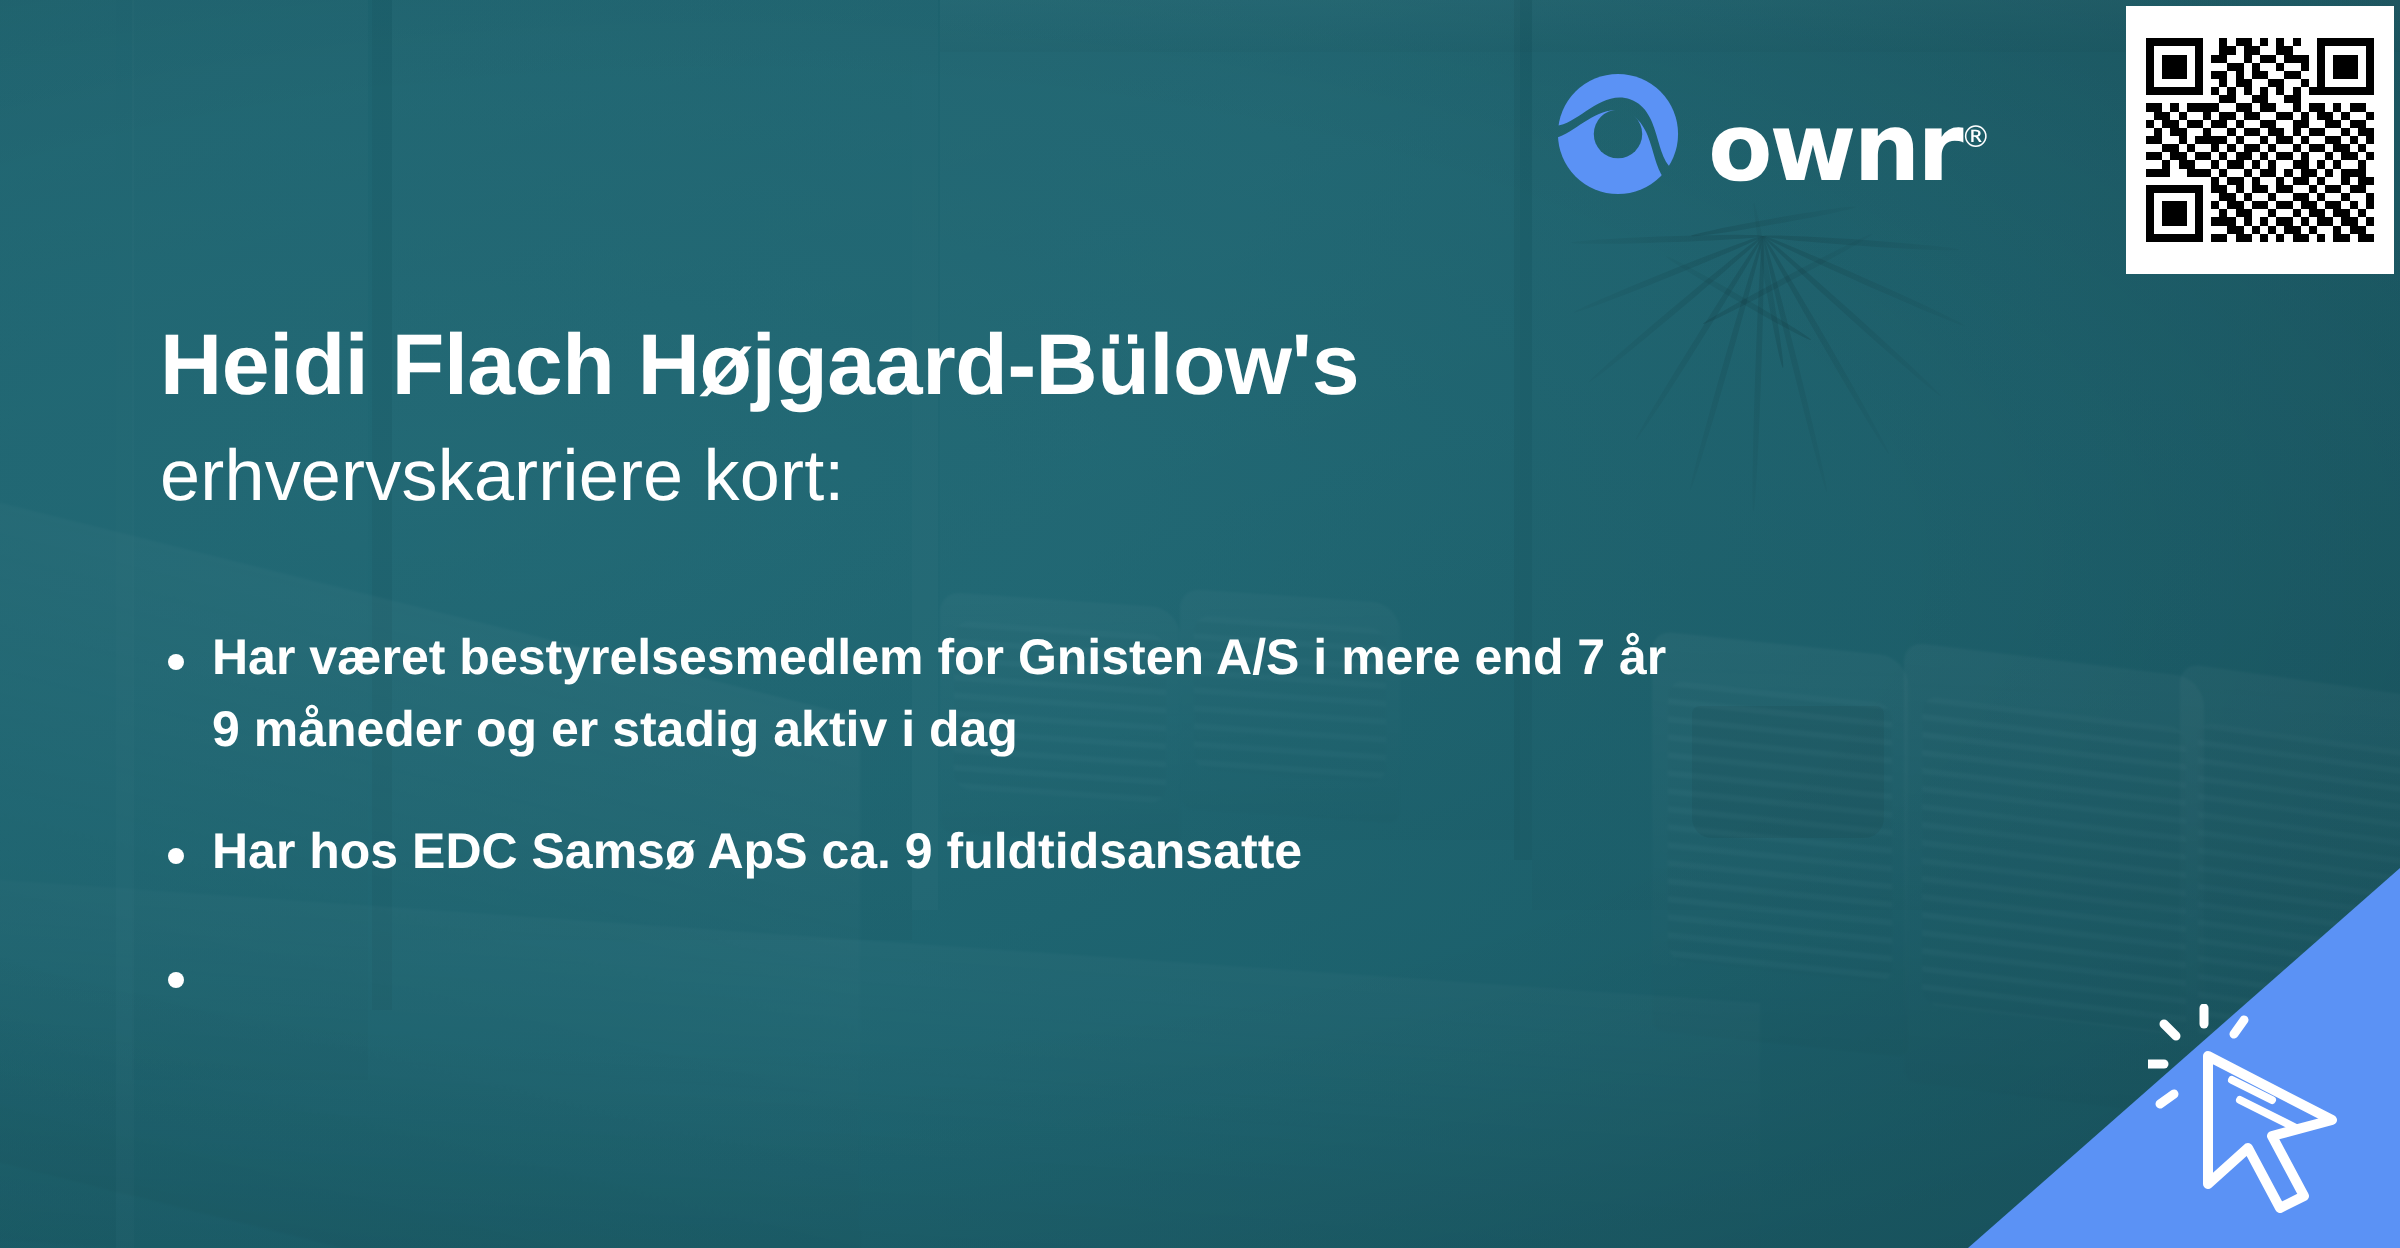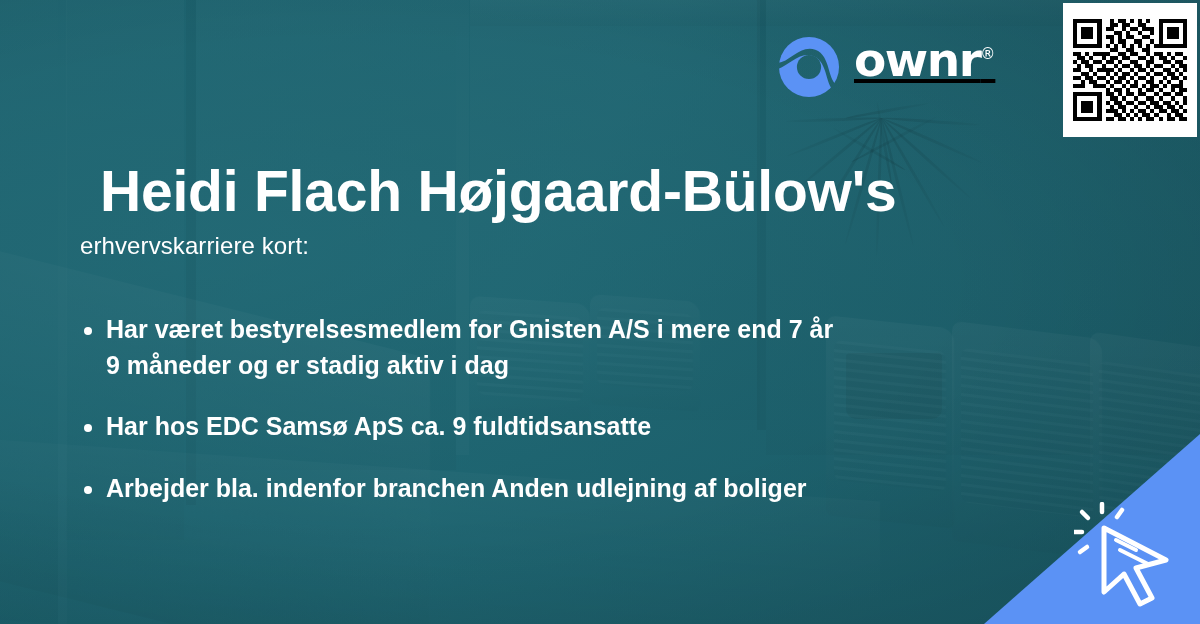--- a/index.html
+++ b/index.html
@@ -93,21 +93,21 @@
     position:absolute; right:0; bottom:0;
     width:216px; height:190px;
     background:#5b92f5;
     clip-path:polygon(100% 0%, 100% 100%, 0% 100%);
   }
 
   
   .cursor-icon { position:absolute; right:14px; bottom:14px; width:112px; height:108px; }
 
   
-  .logo { position:absolute; left:778px; top:36px; display:flex; align-items:flex-start; gap:14px;text-decoration:underline; }
+  .logo { position:absolute; left:778px; top:36px; display:flex; align-items:flex-end; gap:14px; }
   .logo-mark { width:62px; height:62px; flex:0 0 auto; }
   .logo-word {
     color:#ffffff;
     font-size:47px;
     font-weight:700;
     letter-spacing:-1.5px;
     line-height:1;
     position:relative;
     font-family:"DejaVu Sans", sans-serif;
   }
@@ -124,30 +124,29 @@
     width:134px; height:134px;
     background:#ffffff;
     padding:10px;
   }
   .qr-panel svg { display:block; width:100%; height:100%; }
 
   
   .headline { position:absolute; left:80px; top:158px; width:860px; }
   .headline h1 {
     color:#ffffff;
-    font-size:57px;
+    font-size:43px;
     font-weight:700;
     line-height:1.18;
     letter-spacing:-.2px;
     white-space:nowrap;
-    margin-left:20px;
   }
   .headline h2 {
     color:#ffffff;
-    font-size:24px;
+    font-size:36px;
     font-weight:400;
     line-height:1.28;
     letter-spacing:.1px;
     margin-top:6px;
     white-space:nowrap;
   }
 
   
   .bullets { position:absolute; left:80px; top:312px; width:820px; }
   .bullet-item {
@@ -644,16 +643,16 @@
   </div>
 
   <div class="headline">
     <h1>Heidi Flach Højgaard-Bülow's</h1>
     <h2>erhvervskarriere kort:</h2>
   </div>
 
   <ul class="bullets" id="bullet-list" style="list-style:none;">
       <li class="bullet-item"><span class="bullet-dot"></span><span class="bullet-text">Har været bestyrelsesmedlem for Gnisten A/S i mere end 7 år 9 måneder og er stadig aktiv i dag</span></li>
       <li class="bullet-item"><span class="bullet-dot"></span><span class="bullet-text">Har hos EDC Samsø ApS ca. 9 fuldtidsansatte</span></li>
-      <li class="bullet-item"><span class="bullet-dot"></span><span class="bullet-text">Arbejder bla. indenfor branchen Anden udlejning af boliger</span></li>
+      <li class="bullet-item"><span class="bullet-dot"></span></li>
     </ul>
 
 </div>
 
 </body></html>

